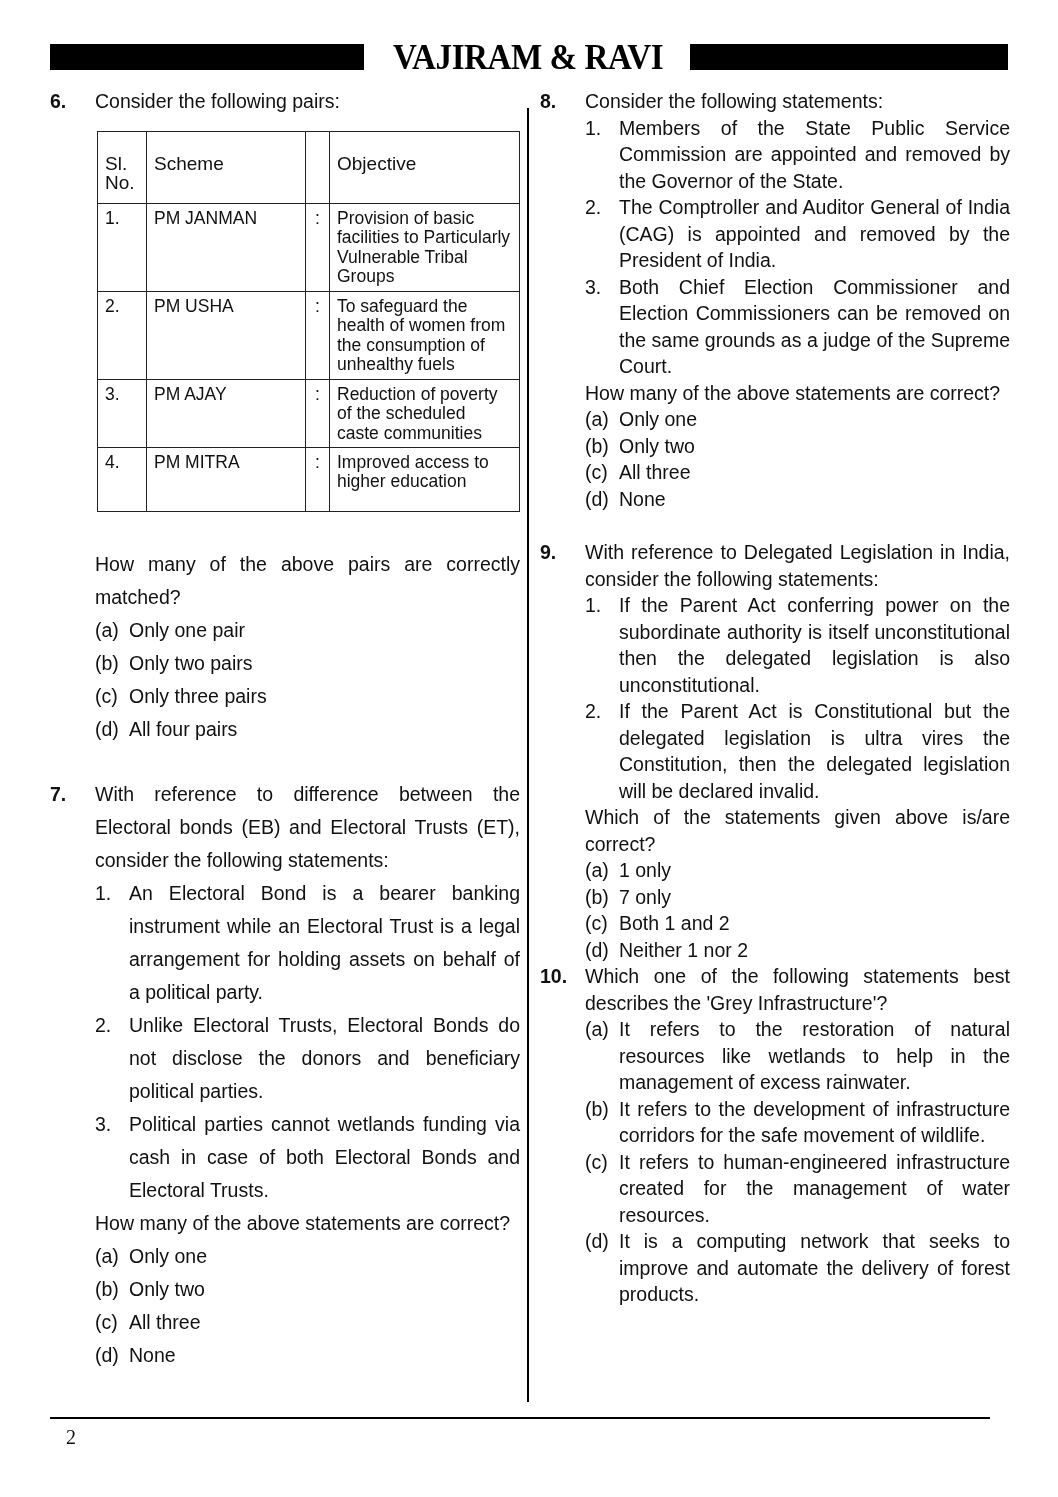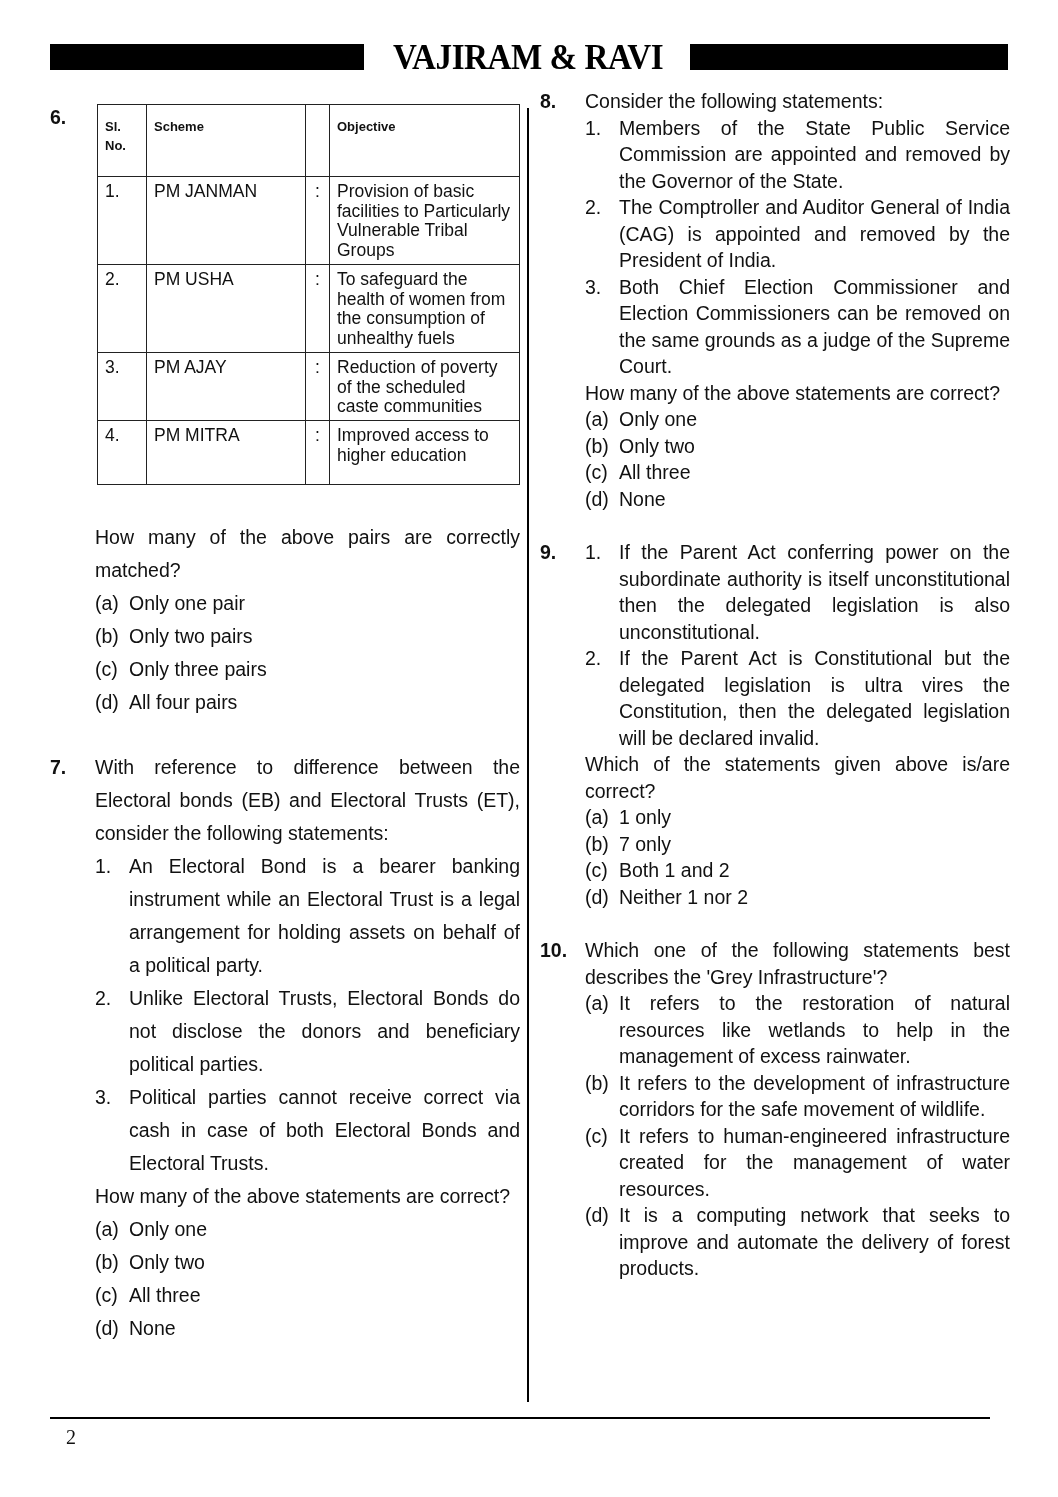--- a/index.html
+++ b/index.html
@@ -28,21 +28,21 @@
   .stmt .sn { width: 34px; flex: 0 0 34px; }
   .stmt .st { flex: 1; text-align: justify; }
 
   .opt { display: flex; }
   .opt .ol { width: 34px; flex: 0 0 34px; }
   .opt .ot { flex: 1; text-align: justify; }
 
   
   table.pairs { border-collapse: collapse; margin: 16px 0 0 2px; width: 423px; font-size: 17.5px; line-height: 19.5px; }
   table.pairs td, table.pairs th { border: 1.5px solid #222; vertical-align: top; padding: 3px 7px 3px 7px; text-align: left; }
-  table.pairs th { font-weight: bold; font-size: 13px; line-height: 19px; padding-top: 12px; height: 72px; }
+  table.pairs th { font-weight: normal; font-size: 19px; line-height: 19px; padding-top: 22px; height: 72px; }
   table.pairs .c-no { width: 49px; }
   table.pairs .c-sch { width: 159px; }
   table.pairs .c-col { width: 24px; text-align: center; padding-left: 0; padding-right: 0; }
   table.pairs td { padding-top: 5px; }
 
   
   .footer-rule { position: absolute; left: 50px; top: 1417px; width: 940px; height: 2px; background: #000; }
   .page-num { position: absolute; left: 66px; top: 1426px; font-family: "Liberation Serif", serif; font-size: 20px; }
   .footer-text { position: absolute; left: 300px; width: 460px; font-size: 15px; line-height: 20px; top: 1502px; }
 </style>
@@ -53,20 +53,21 @@
 <div class="hdr-title">VAJIRAM &amp; RAVI</div>
 <div class="hdr-bar-right"></div>
 
 <div class="col-divider"></div>
 
 <div class="col left">
 
   <div class="q">
     <span class="qnum">6.</span>
     <div class="qbody">
+      <div>Consider the following pairs:</div>
       <table class="pairs">
         <tbody>
             <tr>
           <th class="c-no">Sl. No.</th>
           <th class="c-sch">Scheme</th>
           <th class="c-col"></th>
           <th>Objective</th>
         </tr>
         <tr style="height:88px;">
           <td class="c-no">1.</td>
@@ -123,21 +124,21 @@
       <div class="stmt">
           <span class="sn">1.</span>
           <span class="st">An Electoral Bond is a bearer banking instrument while an Electoral Trust is a legal arrangement for holding assets on behalf of a political party.</span>
         </div>
       <div class="stmt">
           <span class="sn">2.</span>
           <span class="st">Unlike Electoral Trusts, Electoral Bonds do not disclose the donors and beneficiary political parties.</span>
         </div>
       <div class="stmt">
           <span class="sn">3.</span>
-          <span class="st">Political parties cannot receive correct via cash in case of both Electoral Bonds and Electoral Trusts.</span>
+          <span class="st">Political parties cannot wetlands funding via cash in case of both Electoral Bonds and Electoral Trusts.</span>
         </div>
       <div class="just">How many of the above statements are correct?</div>
       <div class="opt">
           <span class="ol">(a)</span>
           <span class="ot">Only one</span>
         </div>
       <div class="opt">
           <span class="ol">(b)</span>
           <span class="ot">Only two</span>
         </div>
@@ -187,20 +188,21 @@
       <div class="opt">
           <span class="ol">(d)</span>
           <span class="ot">None</span>
         </div>
     </div>
   </div>
 
   <div class="q" style="margin-top:27px;">
     <span class="qnum">9.</span>
     <div class="qbody">
+      <div class="just">With reference to Delegated Legislation in India, consider the following statements:</div>
       <div class="stmt">
           <span class="sn">1.</span>
           <span class="st">If the Parent Act conferring power on the subordinate authority is itself unconstitutional then the delegated legislation is also unconstitutional.</span>
         </div>
       <div class="stmt">
           <span class="sn">2.</span>
           <span class="st">If the Parent Act is Constitutional but the delegated legislation is ultra vires the Constitution, then the delegated legislation will be declared invalid.</span>
         </div>
       <div class="just">Which of the statements given above is/are correct?</div>
       <div class="opt">
@@ -215,21 +217,21 @@
           <span class="ol">(c)</span>
           <span class="ot">Both 1 and 2</span>
         </div>
       <div class="opt">
           <span class="ol">(d)</span>
           <span class="ot">Neither 1 nor 2</span>
         </div>
     </div>
   </div>
 
-  <div class="q" style="margin-top:27px;">
+  <div class="q" style="">
     <span class="qnum">10.</span>
     <div class="qbody">
       <div class="just">Which one of the following statements best describes the 'Grey Infrastructure'?</div>
       <div class="opt">
           <span class="ol">(a)</span>
           <span class="ot">It refers to the restoration of natural resources like wetlands to help in the management of excess rainwater.</span>
         </div>
       <div class="opt">
           <span class="ol">(b)</span>
           <span class="ot">It refers to the development of infrastructure corridors for the safe movement of wildlife.</span>

